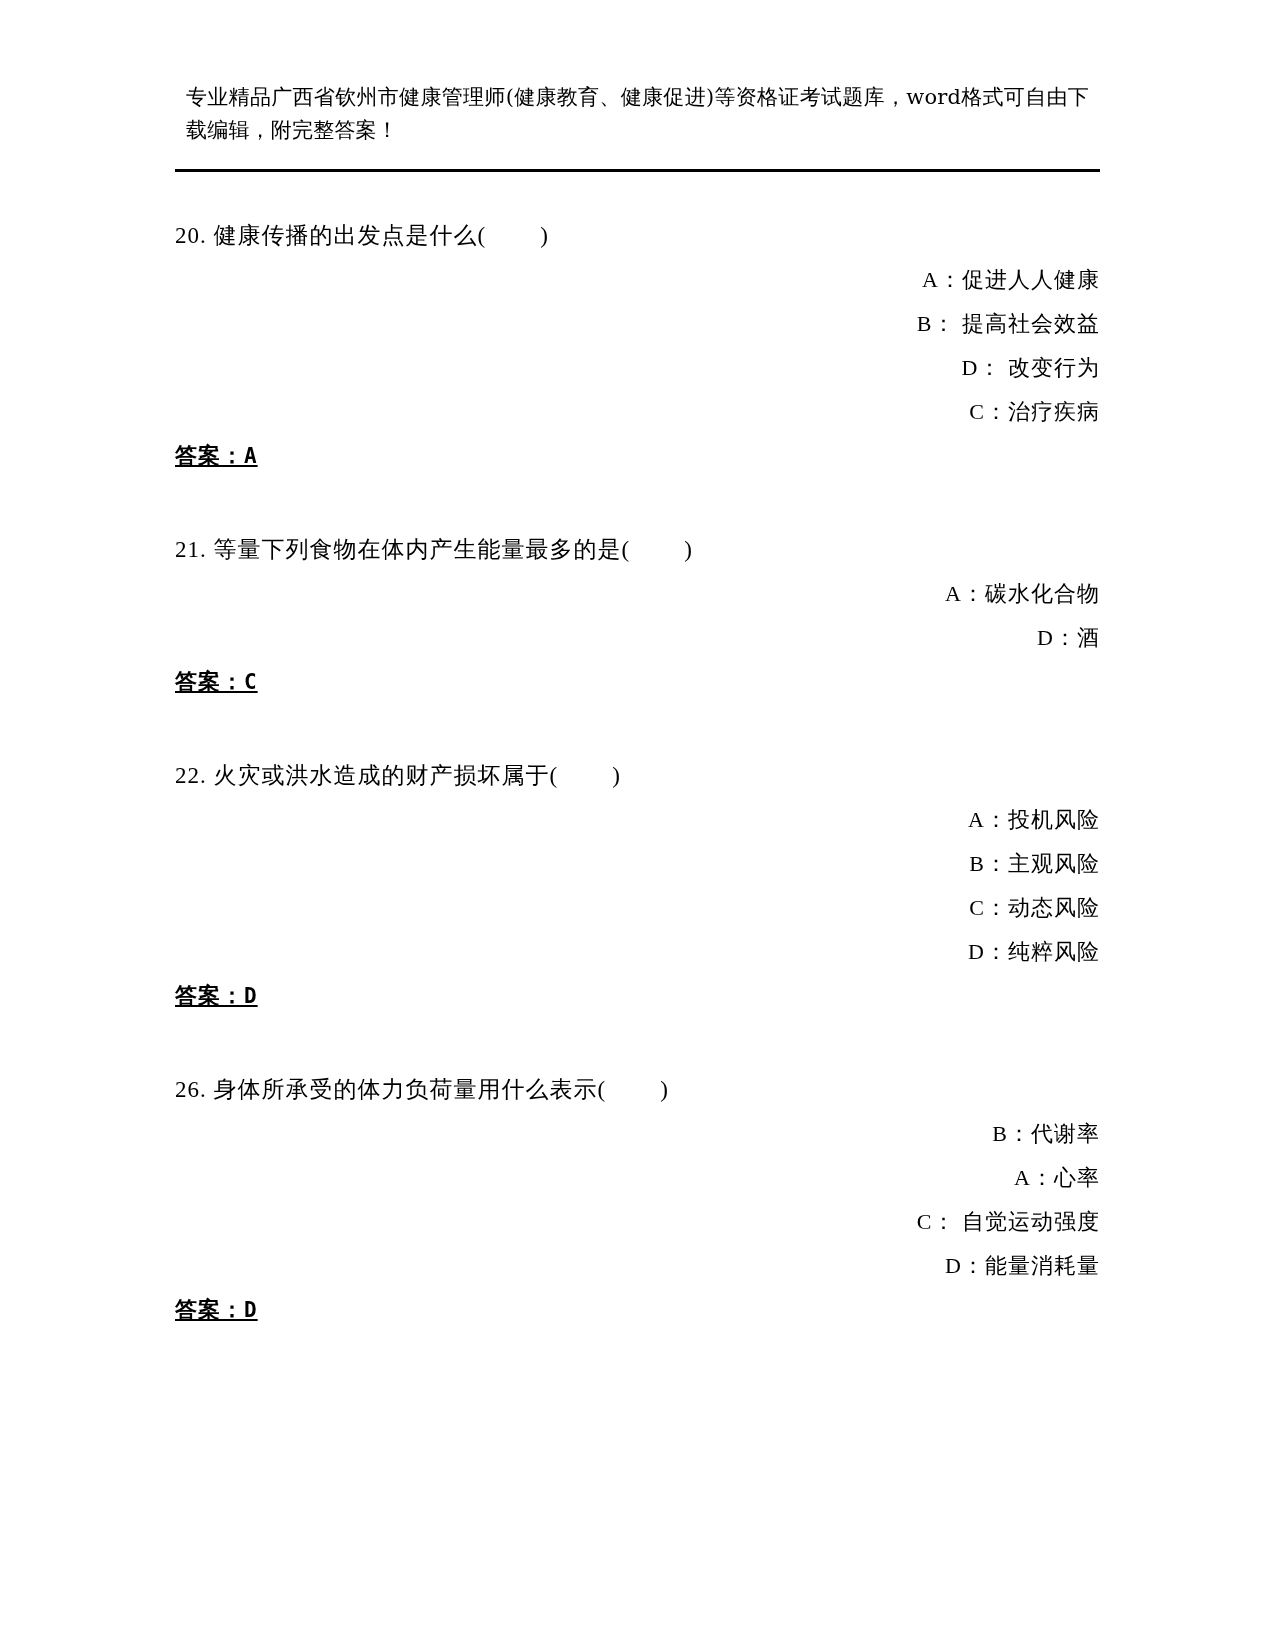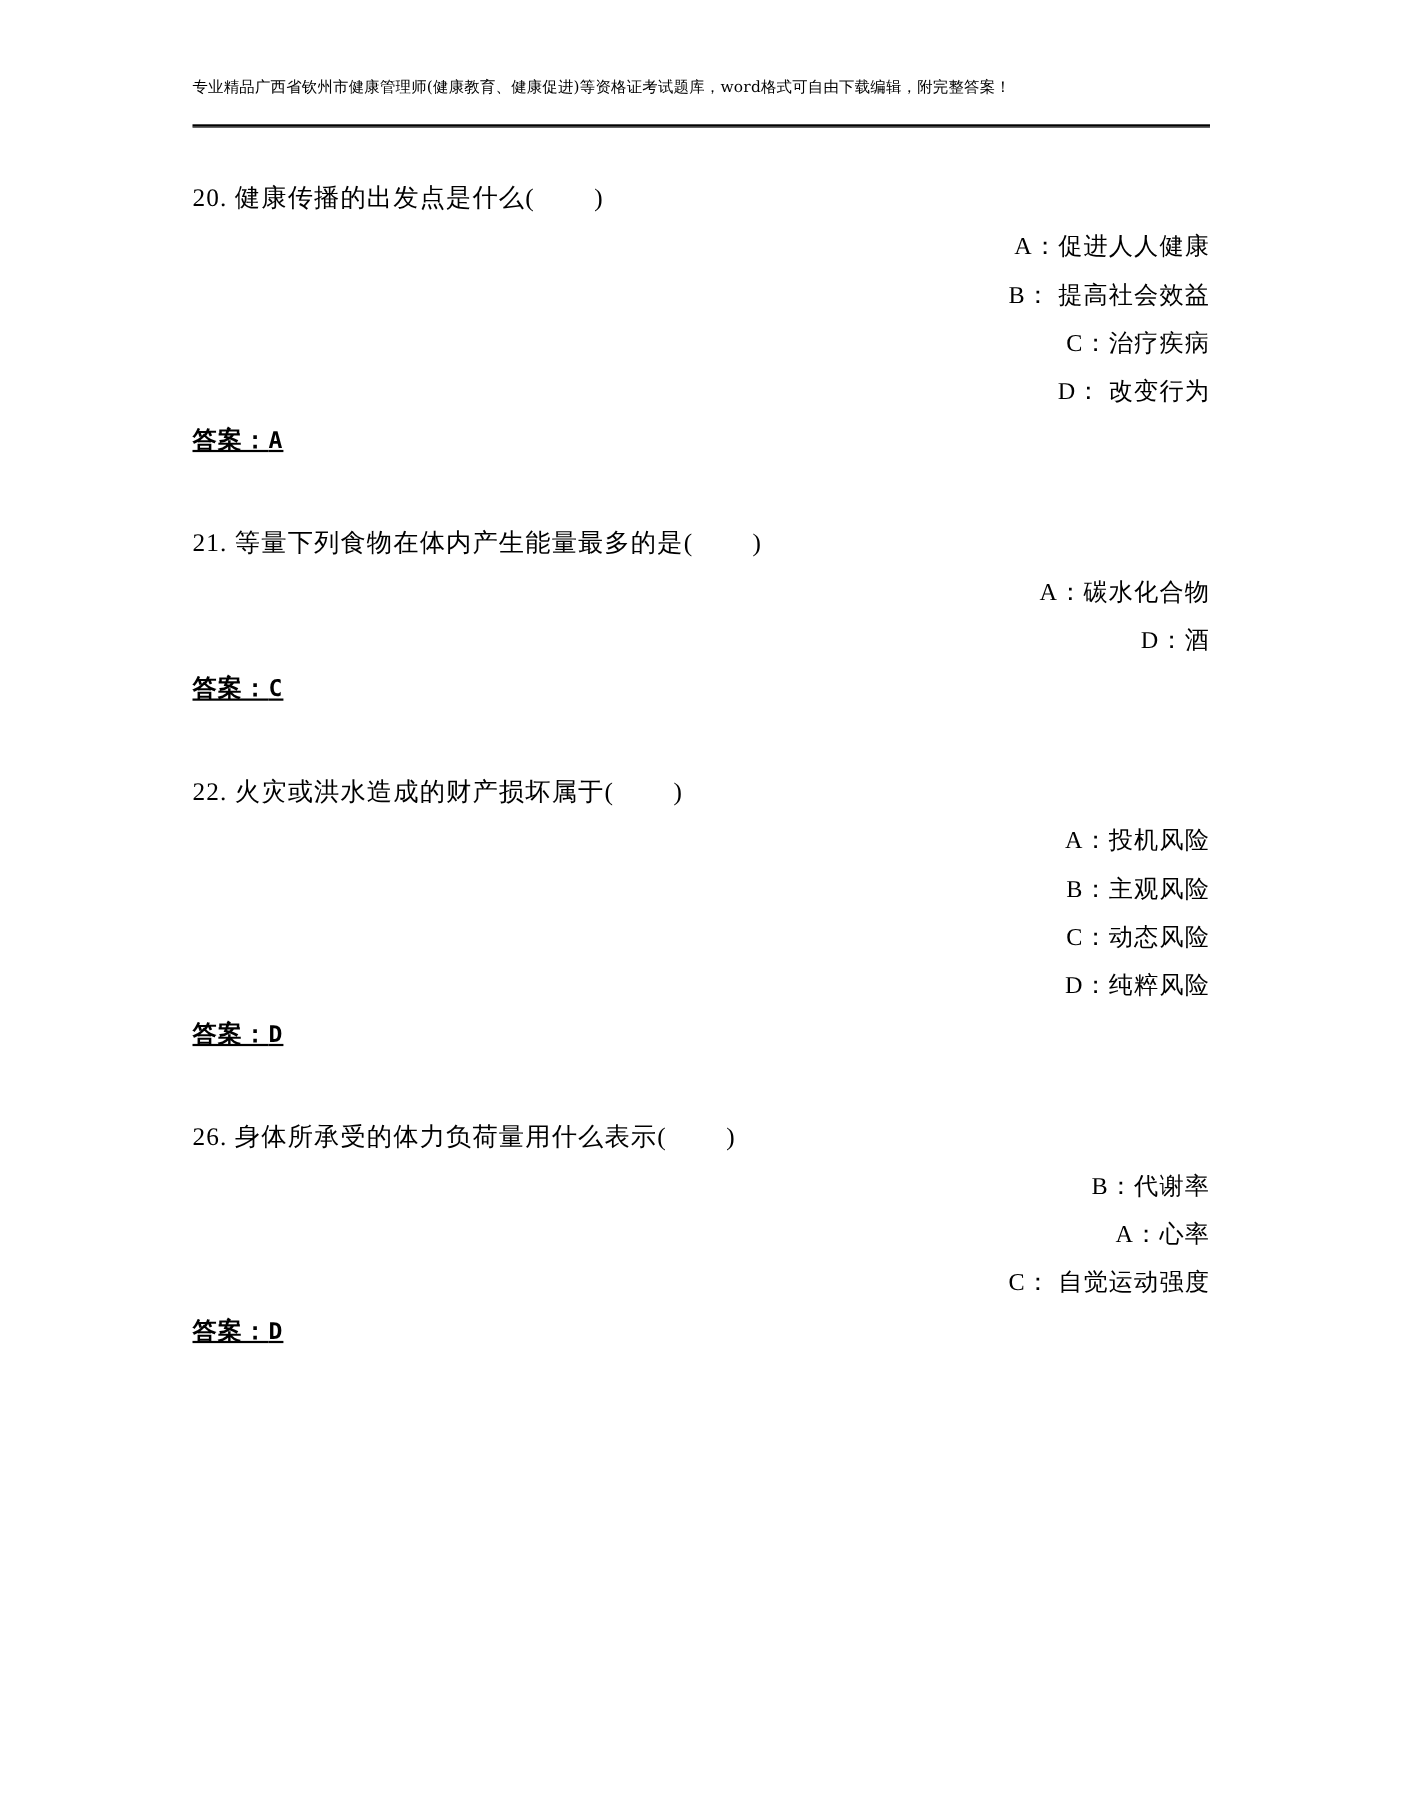--- a/index.html
+++ b/index.html
@@ -17,25 +17,25 @@
   }
   .page {
     box-sizing: border-box;
     width: 1275px;
     height: 1650px;
     padding: 70px 175px 0 175px;
     position: relative;
   }
   .header-text {
     font-family: "DejaVu Serif", "Liberation Serif", serif;
-    font-size: 14px;
-    line-height: 21px;
+    font-size: 21px;
+    line-height: 33px;
     letter-spacing: 0.2px;
     color: #000;
-    margin: 0;
+    margin: 11px;
     padding: 0 0 0 0;
     text-align: justify;
   }
   .header-rule {
     margin-top: 22px;
     border-top: 2px solid #000;
     border-bottom: 1px solid #000;
     height: 3px;
     box-sizing: border-box;
   }
@@ -79,22 +79,22 @@
 
   <div class="header-text">专业精品广西省钦州市健康管理师(健康教育、健康促进)等资格证考试题库，word格式可自由下载编辑，附完整答案！</div>
   <div class="header-rule"></div>
 
   <div class="content">
 
     <div class="question-block">
       <div class="q-stem">20. 健康传播的出发点是什么(        )</div>
       <div class="q-option">A：促进人人健康</div>
       <div class="q-option">B： 提高社会效益</div>
+      <div class="q-option">D： 改变行为</div>
       <div class="q-option">C：治疗疾病</div>
-      <div class="q-option">D： 改变行为</div>
       <div class="q-answer"><span>答案：</span><span class="ans-letter">A</span></div>
     </div>
 
     <div class="question-block">
       <div class="q-stem">21. 等量下列食物在体内产生能量最多的是(        )</div>
       <div class="q-option">A：碳水化合物</div>
       <div class="q-option">D：酒</div>
       <div class="q-answer"><span>答案：</span><span class="ans-letter">C</span></div>
     </div>
 
@@ -105,17 +105,18 @@
       <div class="q-option">C：动态风险</div>
       <div class="q-option">D：纯粹风险</div>
       <div class="q-answer"><span>答案：</span><span class="ans-letter">D</span></div>
     </div>
 
     <div class="question-block">
       <div class="q-stem">26. 身体所承受的体力负荷量用什么表示(        )</div>
       <div class="q-option">B：代谢率</div>
       <div class="q-option">A：心率</div>
       <div class="q-option">C： 自觉运动强度</div>
+      <div class="q-option">D：能量消耗量</div>
       <div class="q-answer"><span>答案：</span><span class="ans-letter">D</span></div>
     </div>
 
   </div>
 </div>
 
 </body></html>

